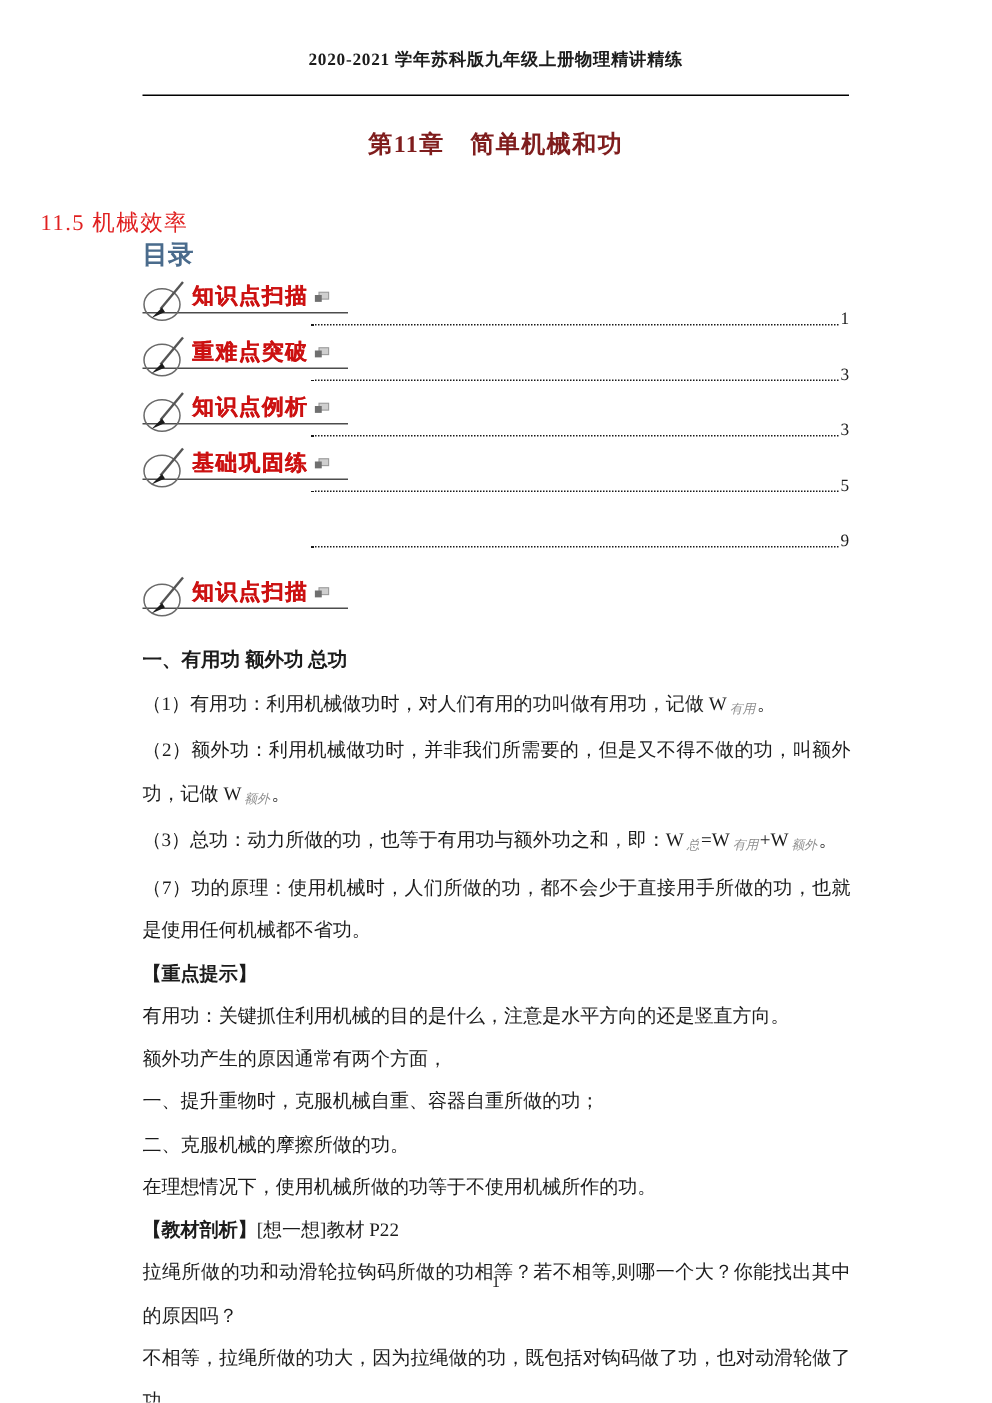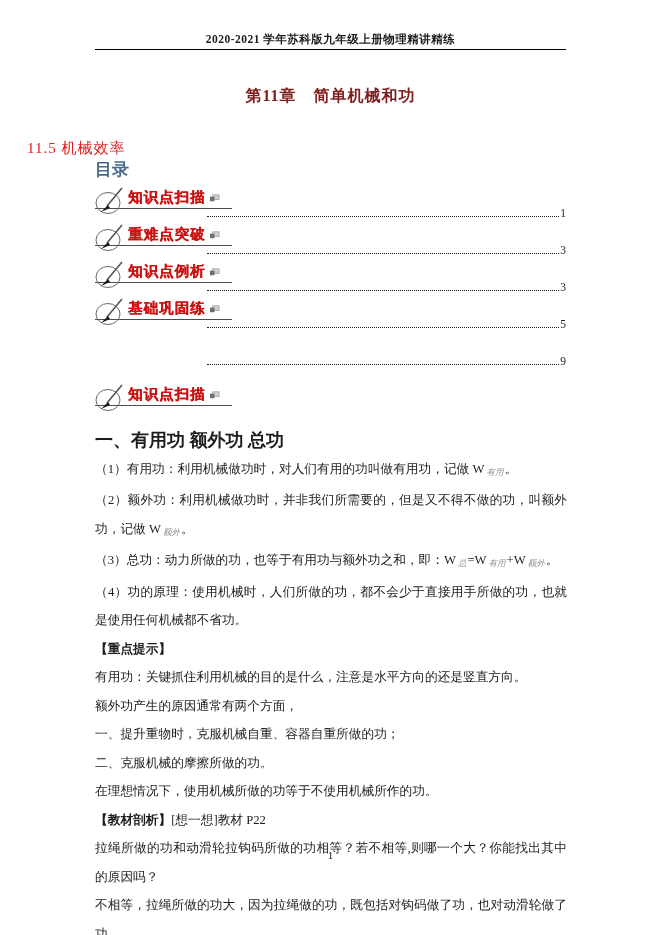--- a/index.html
+++ b/index.html
@@ -10,21 +10,21 @@
     overflow:hidden;
     font-family:"Liberation Serif","DejaVu Serif",serif;
     color:#1c1c1c;
   }
 
   
   .page-header {
     position:absolute; top:32px; left:95px; width:471px;
     text-align:center;
     font-size:11.5px; font-weight:bold; letter-spacing:0.5px;
-    padding-bottom:2px;
+    padding-bottom:16px;
     border-bottom:1.5px solid #000;
   }
 
   
   .chapter-title {
     position:absolute; top:86px; left:0; width:661px;
     text-align:center;
     font-size:16px; font-weight:bold; color:#7f1d1d;
     letter-spacing:1px;
   }
@@ -69,21 +69,21 @@
     position:absolute; top:384px; left:95px;
   }
 
   
   .body-text {
     position:absolute; top:426px; left:95px; width:472px;
     font-size:12.7px; line-height:28.5px;
     text-align:justify;
   }
   .body-text p { margin:0; }
-  .para-heading { font-weight:bold; font-size:18px; }
+  .para-heading { font-weight:bold; font-size:13px; }
   .bold { font-weight:bold; }
   .w-sym { font-family:"Liberation Serif",serif; }
   sub.w-sub {
     font-size:8.5px; color:#8f8f8f;
     vertical-align:-2px; letter-spacing:0;
     margin:0 1px 0 2px;
     font-style:italic;
   }
 
   
@@ -213,21 +213,21 @@
   </p>
 
   <p>
     <span>（2）额外功：利用机械做功时，并非我们所需要的，但是又不得不做的功，叫额外功，记做 </span><span class="w-sym">W</span><sub class="w-sub">额外</sub><span>。</span>
   </p>
 
   <p>
     <span>（3）总功：动力所做的功，也等于有用功与额外功之和，即：</span><span class="w-sym">W</span><sub class="w-sub">总</sub><span class="w-sym">=</span><span class="w-sym">W</span><sub class="w-sub">有用</sub><span class="w-sym">+</span><span class="w-sym">W</span><sub class="w-sub">额外</sub><span>。</span>
   </p>
 
-  <p>（4）功的原理：使用机械时，人们所做的功，都不会少于直接用手所做的功，也就是使用任何机械都不省功。</p>
+  <p>（7）功的原理：使用机械时，人们所做的功，都不会少于直接用手所做的功，也就是使用任何机械都不省功。</p>
 
   <p class="bold">【重点提示】</p>
 
   <p>有用功：关键抓住利用机械的目的是什么，注意是水平方向的还是竖直方向。</p>
   <p>额外功产生的原因通常有两个方面，</p>
   <p>一、提升重物时，克服机械自重、容器自重所做的功；</p>
   <p>二、克服机械的摩擦所做的功。</p>
   <p>在理想情况下，使用机械所做的功等于不使用机械所作的功。</p>
 
   <p>

